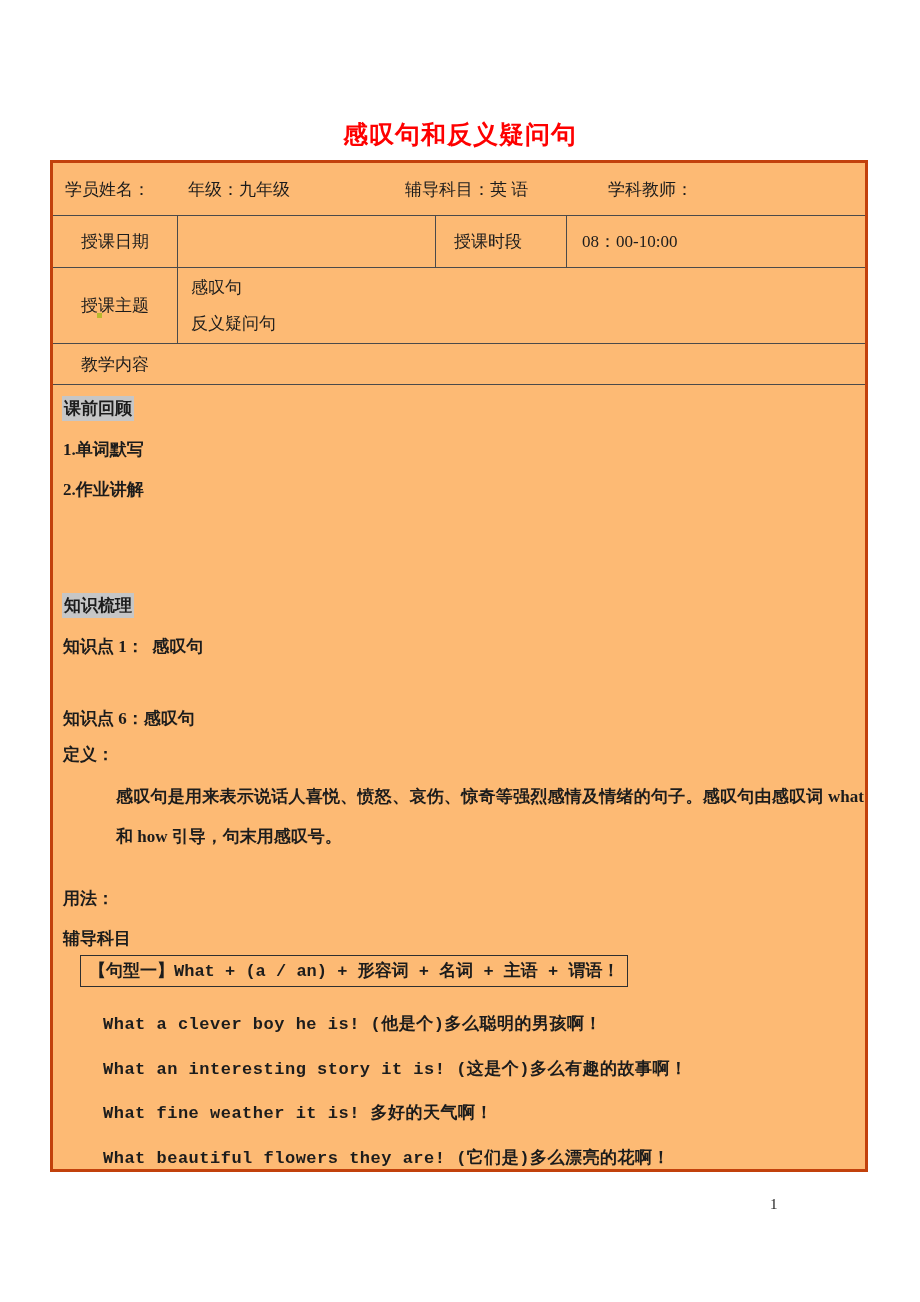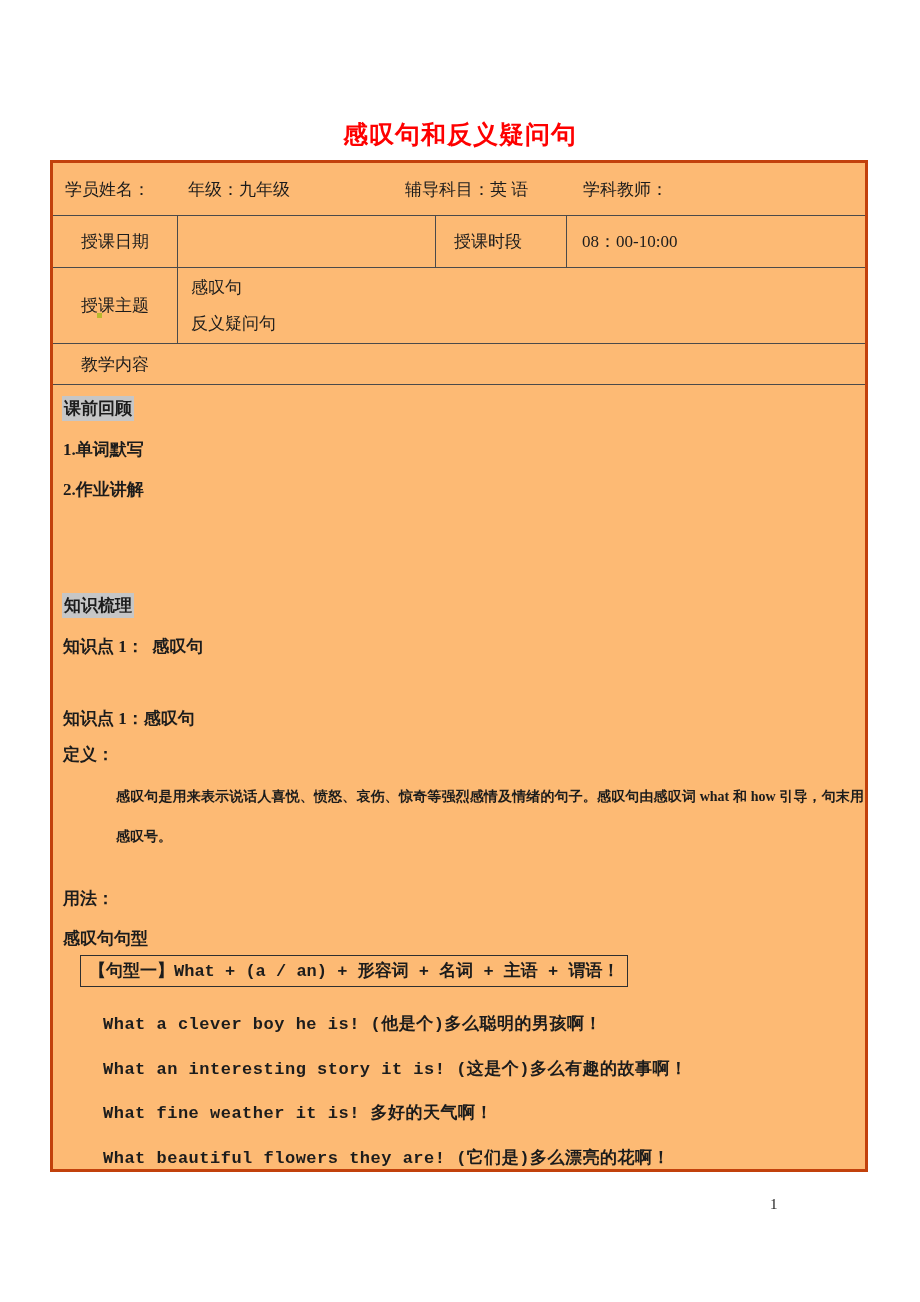--- a/index.html
+++ b/index.html
@@ -55,21 +55,21 @@
   .spell-marker {
     position: absolute;
     width: 5px; height: 5px;
     background: #b9b92c;
     left: 44px; top: 45px;
   }
   .para {
     position: absolute;
     left: 63px; top: 392px;
     width: 748px;
-    font-size: 14px;
+    font-size: 17px;
     line-height: 40px;
     text-align: justify;
     white-space: normal;
   }
   .pattern-box {
     position: absolute;
     left: 27px; top: 570px;
     border: 1px solid #2f2f2f;
     padding: 3px 8px 4px 8px;
     font-size: 17px;
@@ -95,21 +95,21 @@
 <body>
 
 <div class="doc-title">感叹句和反义疑问句</div>
 
 <div class="doc-table">
 
   <div class="t-row row-1">
     <span class="fs abs" style="left:12px;">学员姓名：</span>
     <span class="fs abs" style="left:135px;">年级：九年级</span>
     <span class="fs abs" style="left:340px;margin-left:12px;">辅导科目：英 语</span>
-    <span class="fs abs" style="left:530px;">学科教师：</span>
+    <span class="fs abs" style="left:555px;">学科教师：</span>
   </div>
 
   <div class="t-row row-2">
     <div class="cell cell-center w-date-label">
       <span class="fs">授课日期</span>
     </div>
     <div class="cell w-date-value">
       <span class="fs"></span>
     </div>
     <div class="cell w-time-label" style="padding-left:18px;">
@@ -138,27 +138,27 @@
   </div>
 
   <div class="t-row row-5">
 
     <span class="fs hl abs" style="left:9px; top:11px;">课前回顾</span>
     <span class="fs abs" style="left:10px; top:53px;">1.单词默写</span>
     <span class="fs abs" style="left:10px; top:93px;">2.作业讲解</span>
 
     <span class="fs hl abs" style="left:9px; top:208px;">知识梳理</span>
     <span class="fs abs" style="left:10px; top:250px;">知识点 1：  感叹句</span>
-    <span class="fs abs" style="left:10px; top:322px;">知识点 1：感叹句</span>
+    <span class="fs abs" style="left:10px; top:322px;">知识点 6：感叹句</span>
 
     <span class="fs abs" style="left:10px; top:358px;">定义：</span>
     <div class="para">感叹句是用来表示说话人喜悦、愤怒、哀伤、惊奇等强烈感情及情绪的句子。感叹句由感叹词 what 和 how 引导，句末用感叹号。</div>
 
     <span class="fs abs" style="left:10px; top:502px;">用法：</span>
-    <span class="fs abs" style="left:10px; top:542px;">感叹句句型</span>
+    <span class="fs abs" style="left:10px; top:542px;">辅导科目</span>
 
     <div class="pattern-box">【句型一】What + (a / an) + 形容词 + 名词 + 主语 + 谓语！</div>
 
     <div class="example" style="top:627px;">What a clever boy he is! (他是个)多么聪明的男孩啊！</div>
     <div class="example" style="top:672px;">What an interesting story it is! (这是个)多么有趣的故事啊！</div>
     <div class="example" style="top:716px;">What fine weather it is! 多好的天气啊！</div>
     <div class="example" style="top:761px;">What beautiful flowers they are! (它们是)多么漂亮的花啊！</div>
 
   </div>
 </div>

